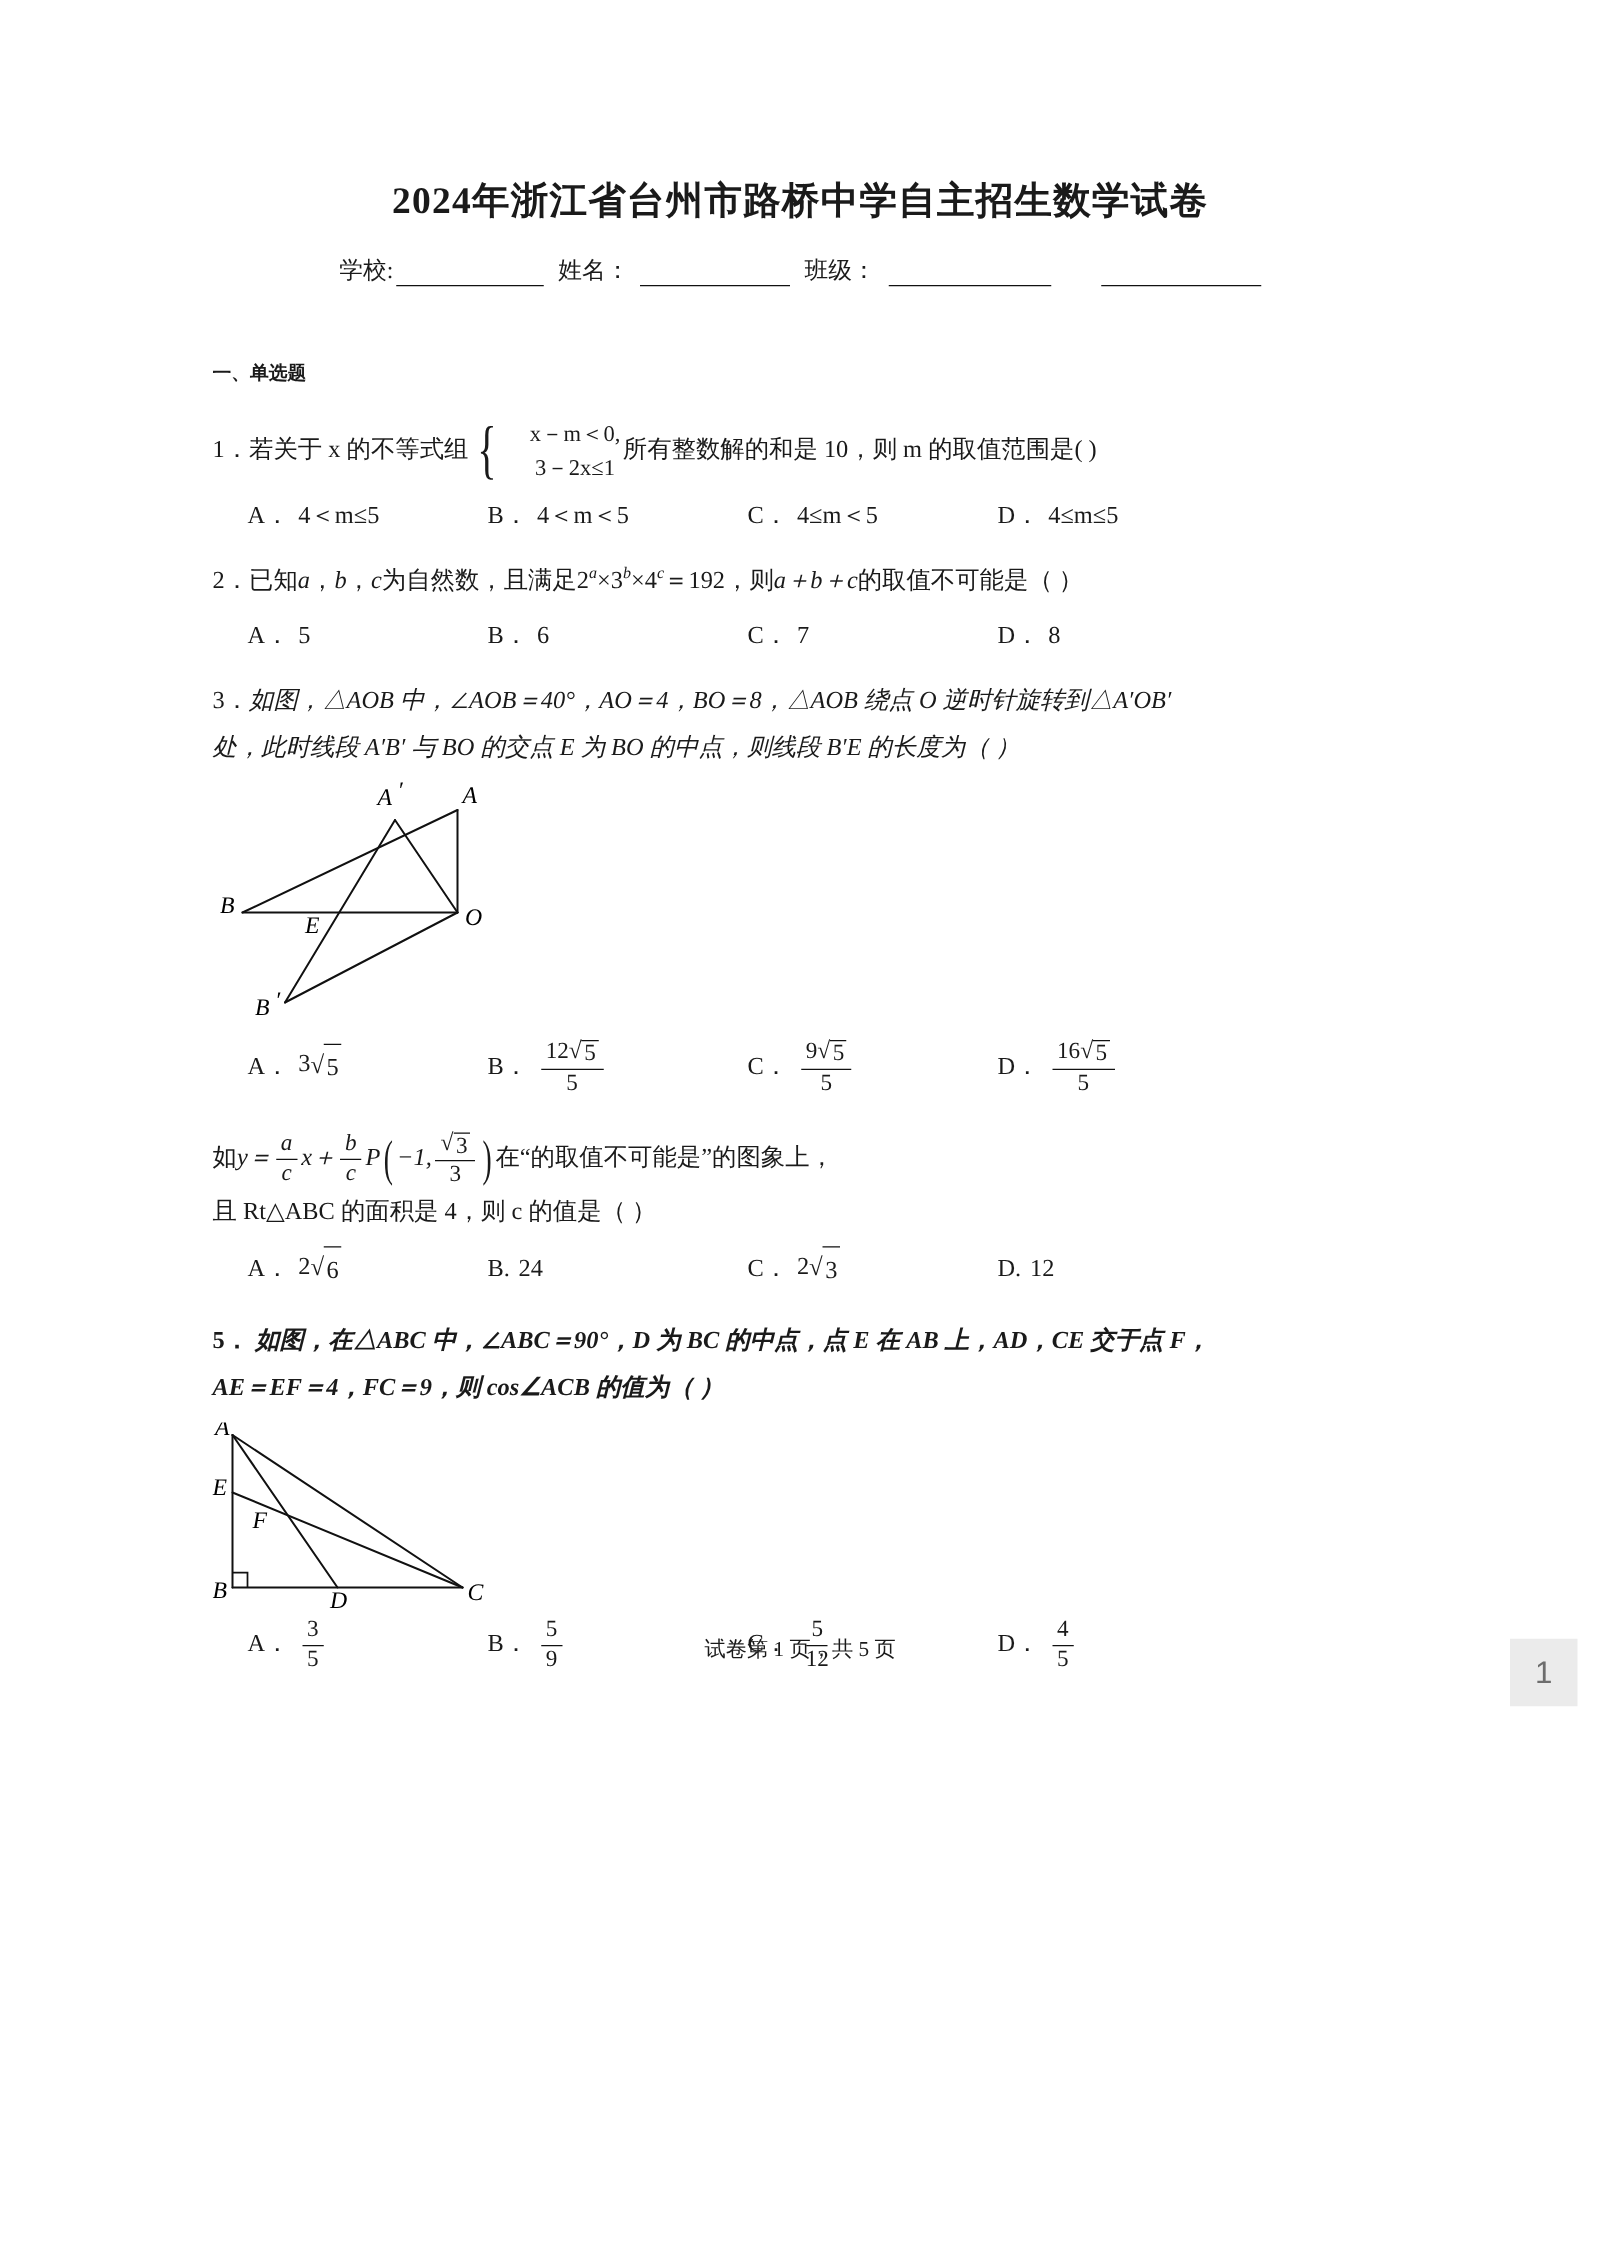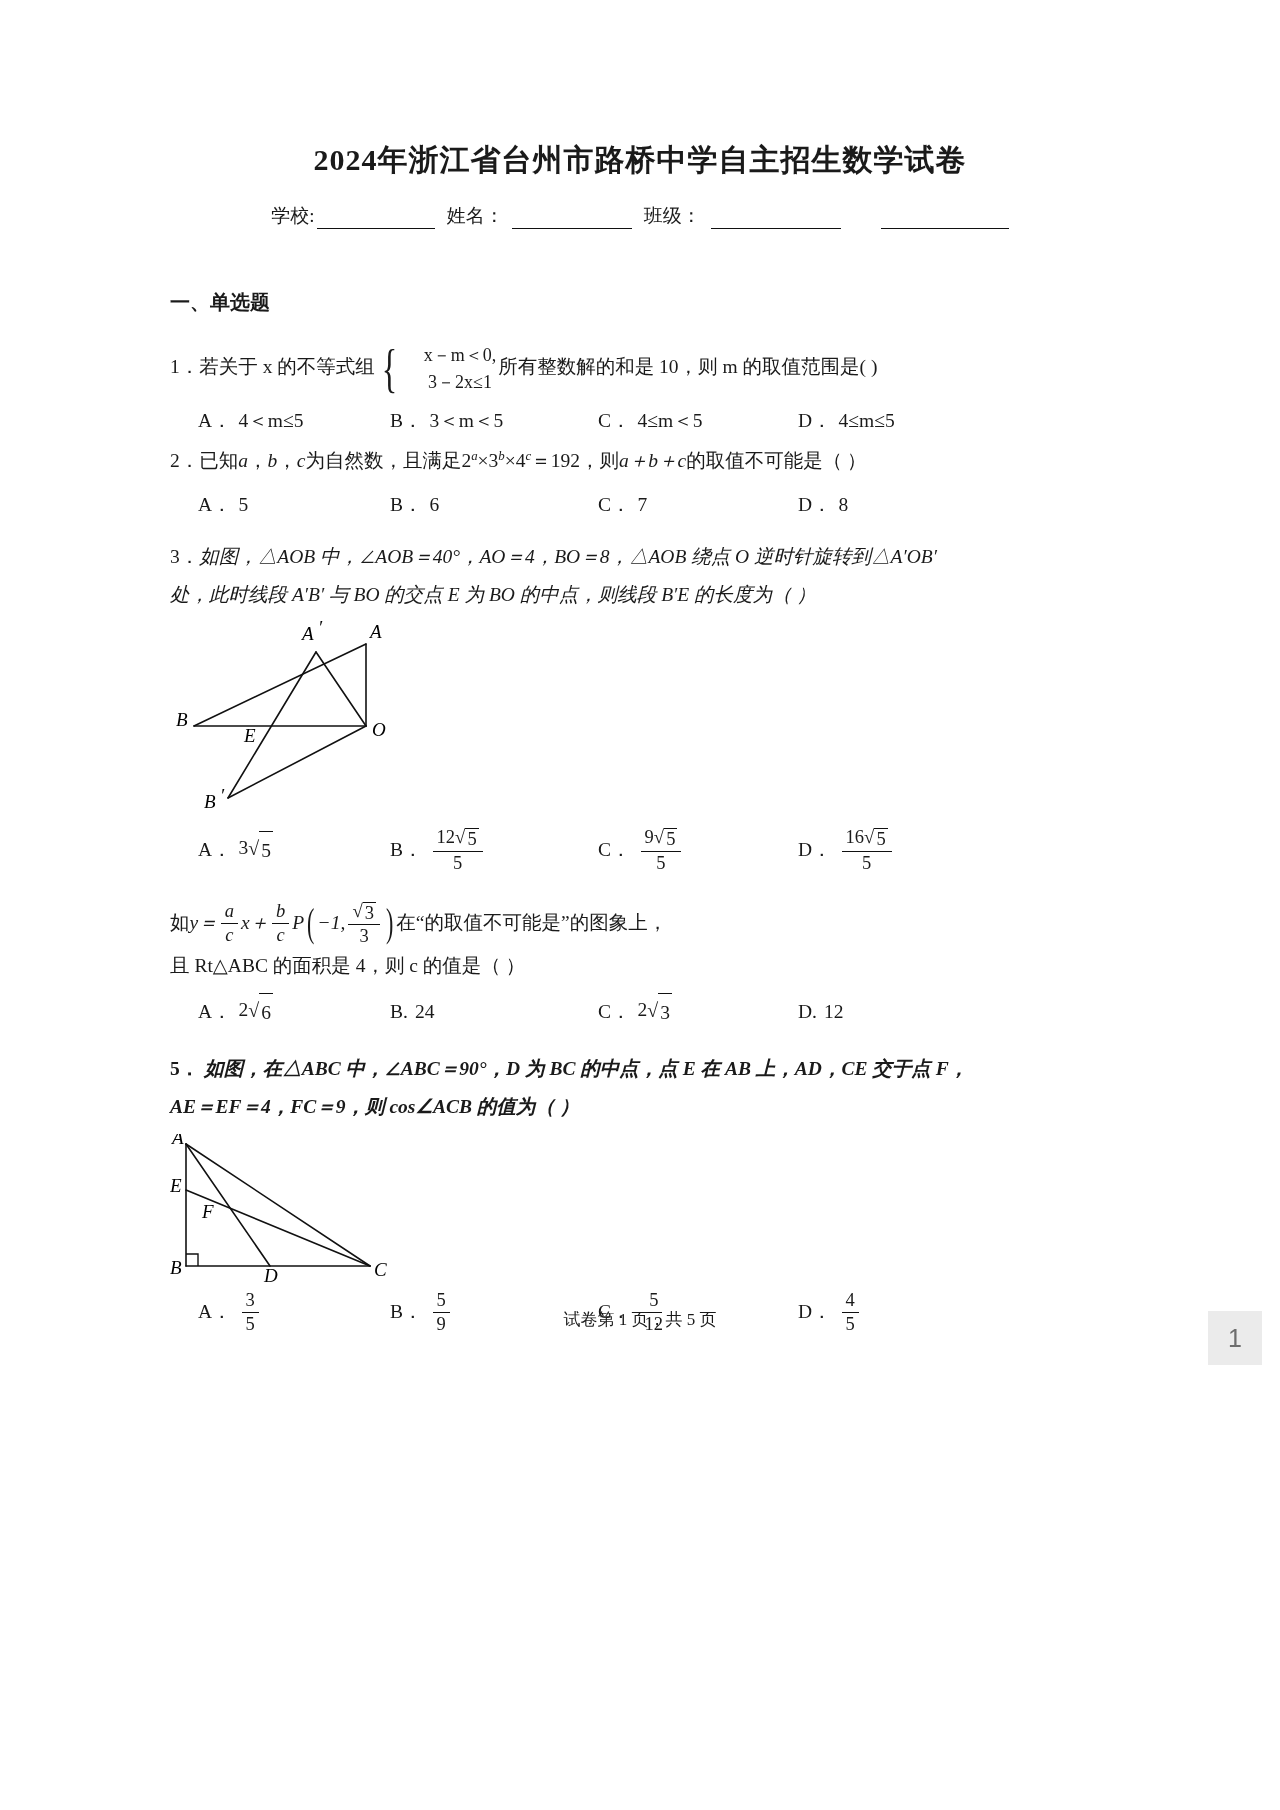--- a/index.html
+++ b/index.html
@@ -43,21 +43,21 @@
     height:19px;
   }
   .rule.w1 { width:118px; }
   .rule.w2 { width:120px; margin-left:6px; }
   .rule.w3 { width:130px; margin-left:8px; }
   .rule.w4 { width:128px; margin-left:40px; }
 
   
   .section-head {
     margin:60px 0 0 170px;
-    font-size:20px;
+    font-size:15px;
     font-weight:bold;
     font-family:"Liberation Sans", sans-serif;
   }
 
   
   .q {
     margin:0 0 0 170px;
     width:945px;
     font-size:19.5px;
     line-height:1.95;
@@ -197,34 +197,34 @@
           </span>
         </span><span>所有整数解的和是 10，则 m 的取值范围是( )</span>
     </div>
     <div class="opts">
       <span class="opt w-a">
           <span class="olab">A．</span>
           <span>4＜m≤5</span>
         </span>
       <span class="opt w-b">
           <span class="olab">B．</span>
-          <span>3＜m＜5</span>
+          <span>4＜m＜5</span>
         </span>
       <span class="opt w-c">
           <span class="olab">C．</span>
           <span>4≤m＜5</span>
         </span>
       <span class="opt">
           <span class="olab">D．</span>
           <span>4≤m≤5</span>
         </span>
     </div>
   </div>
 
-  <div class="q" style="margin-top:2px;">
+  <div class="q" style="margin-top:14px;">
     <div class="q-line">
       <span>2．</span><span>已知</span><span class="mi">a</span><span>，</span><span class="mi">b</span><span>，</span><span class="mi">c</span><span>为自然数，且满足</span><span>2</span><sup class="ex">a</sup><span>×3</span><sup class="ex">b</sup><span>×4</span><sup class="ex">c</sup><span>＝192</span><span>，则</span><span class="mi">a＋b＋c</span><span>的取值不可能是（  ）</span>
     </div>
     <div class="opts">
       <span class="opt w-a">
           <span class="olab">A．</span>
           <span>5</span>
         </span>
       <span class="opt w-b">
           <span class="olab">B．</span>

